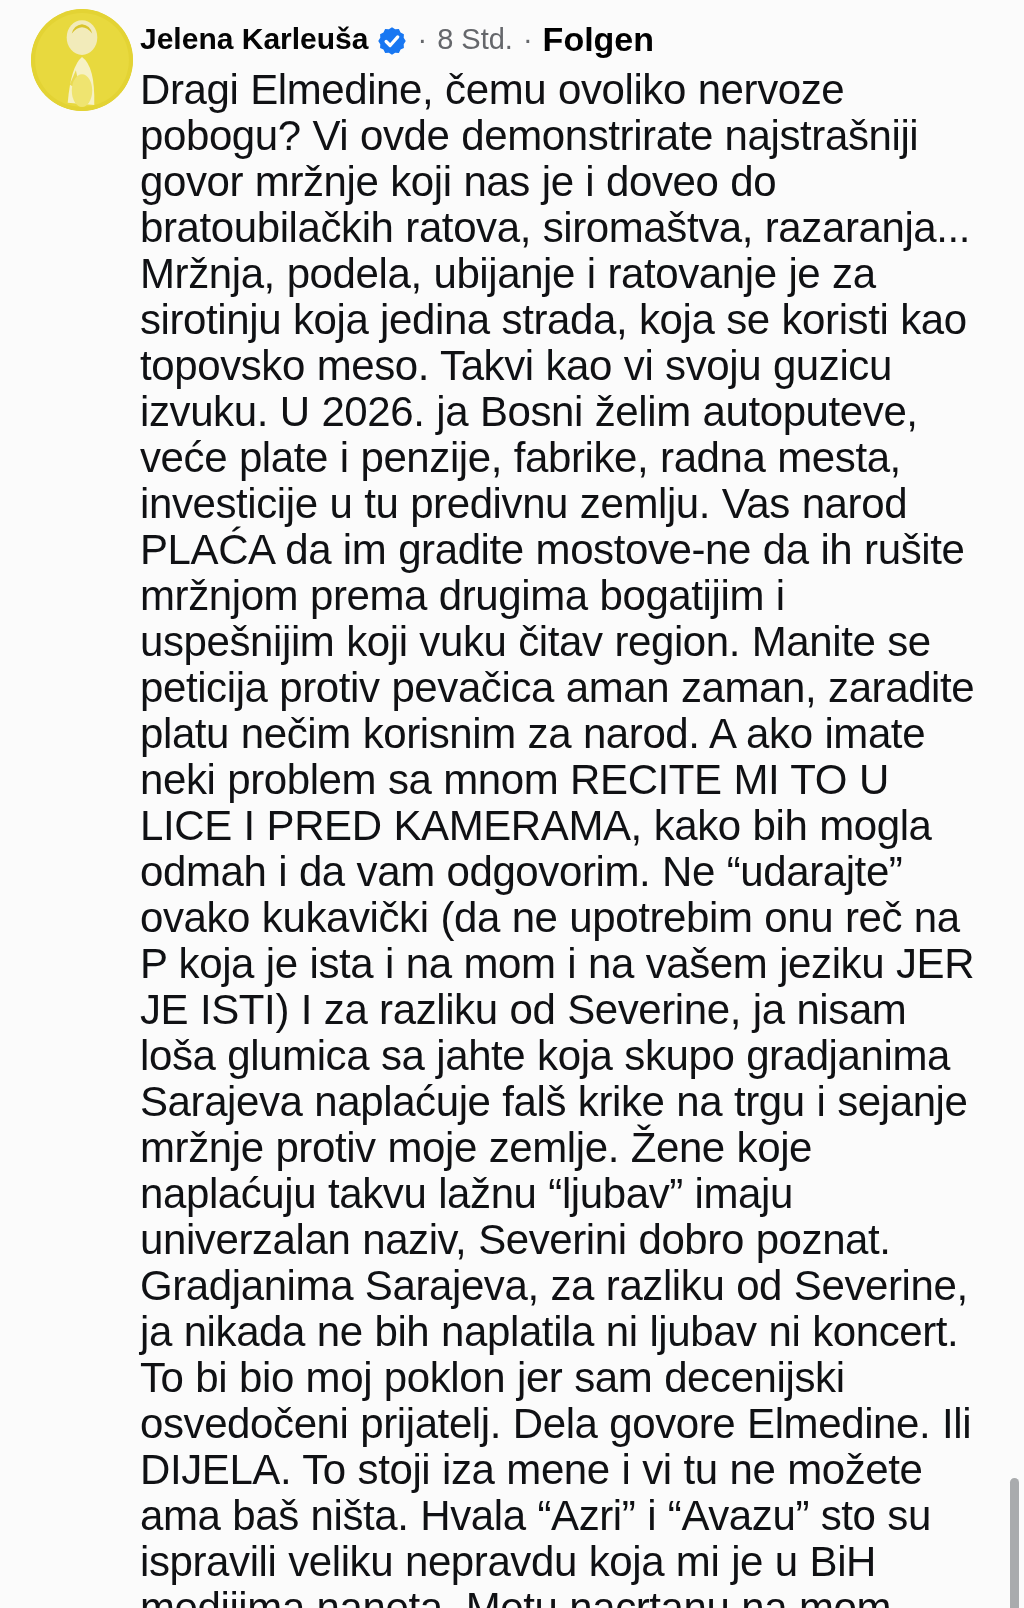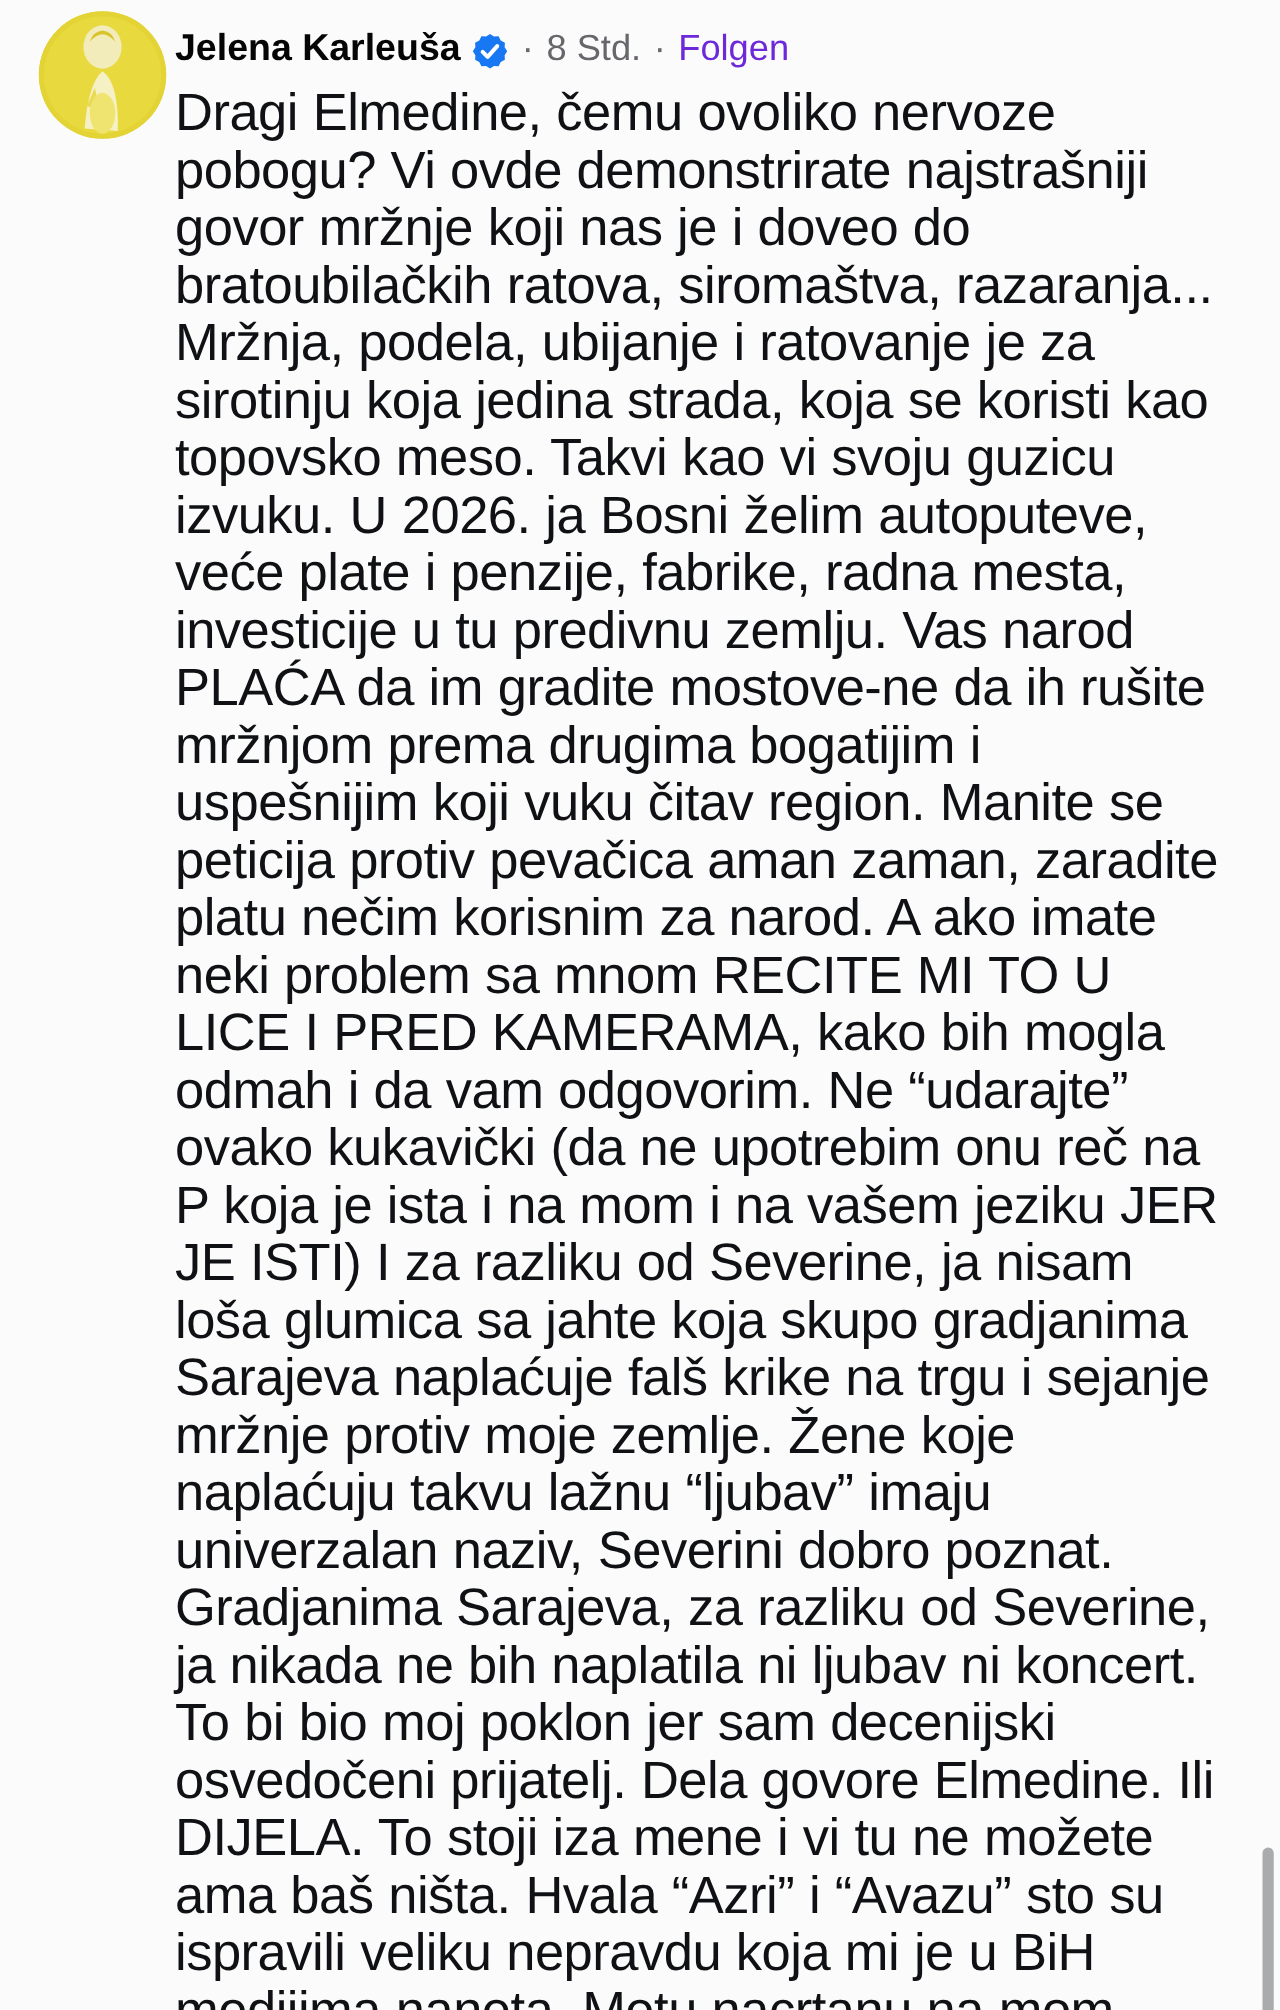--- a/index.html
+++ b/index.html
@@ -22,21 +22,21 @@
   .avatar svg{display:block;width:100%;height:100%;}
   .content{margin-left:110px;}
   .header{
     display:flex;align-items:center;gap:9px;
     padding-top:9px;line-height:40px;white-space:nowrap;
   }
   .author{font-weight:bold;font-size:30px;color:#050505;cursor:pointer;}
   .badge{width:30px;height:30px;flex:0 0 auto;margin-top:3px;}
   .meta{font-size:29px;color:#65676b;}
   .dot{font-size:29px;color:#65676b;padding:0 1px;}
-  .follow{font-size:29px;font-weight:normal;color:#6d28d9;cursor:pointer;}
+  .follow{font-size:34px;font-weight:bold;color:#000000;cursor:pointer;}
   .body-text{
     margin-top:8px;
     width:848px;
     font-size:42px;
     line-height:46px;
     letter-spacing:-0.4px;
     color:#101114;
     word-spacing:0.5px;
   }
   .emoji{

